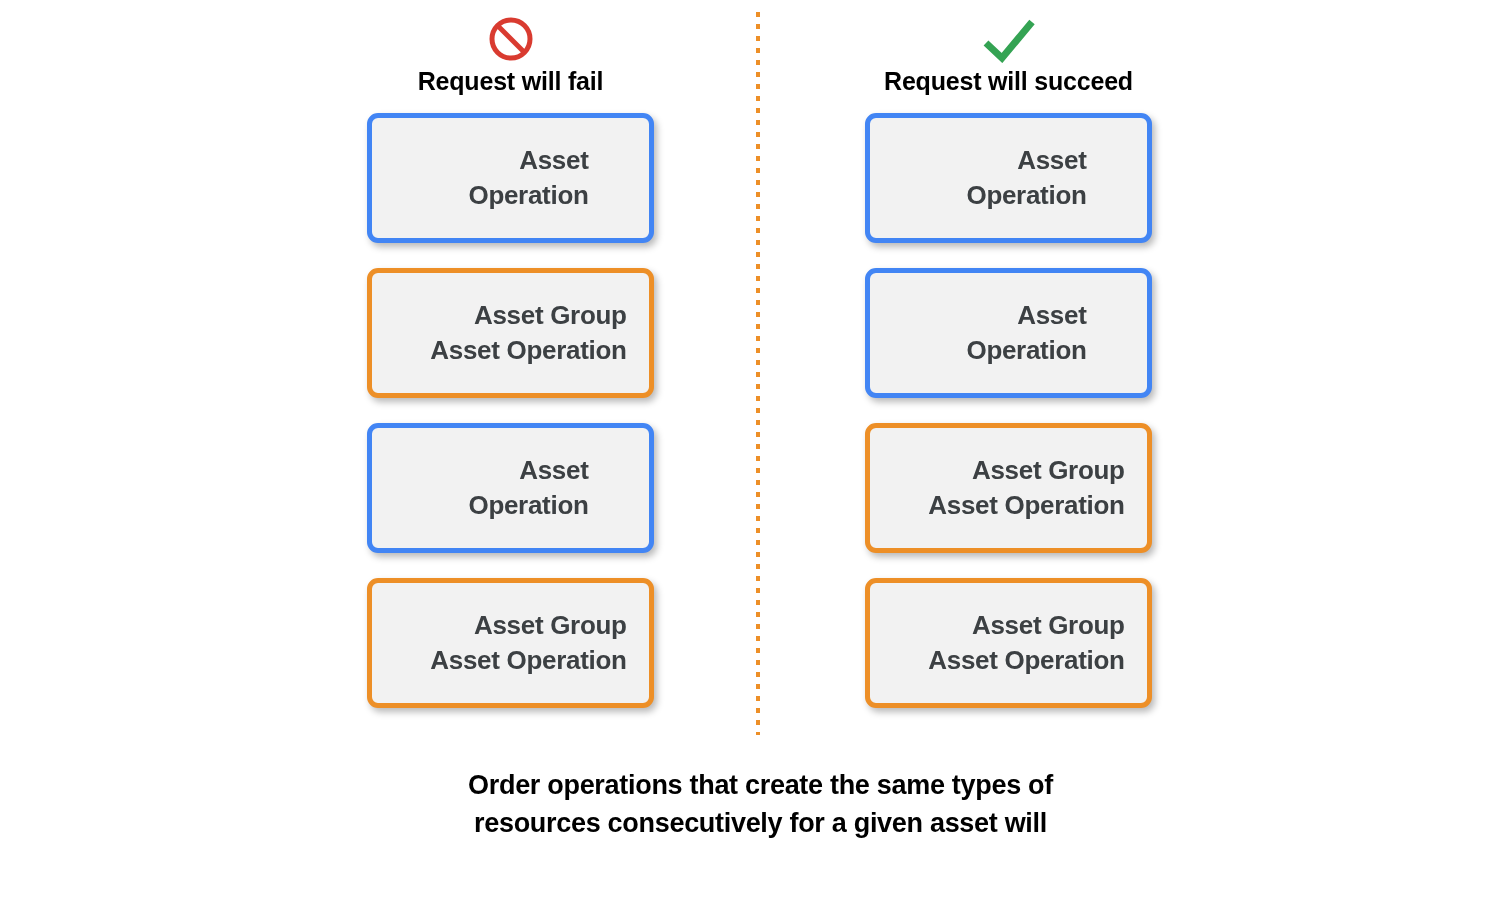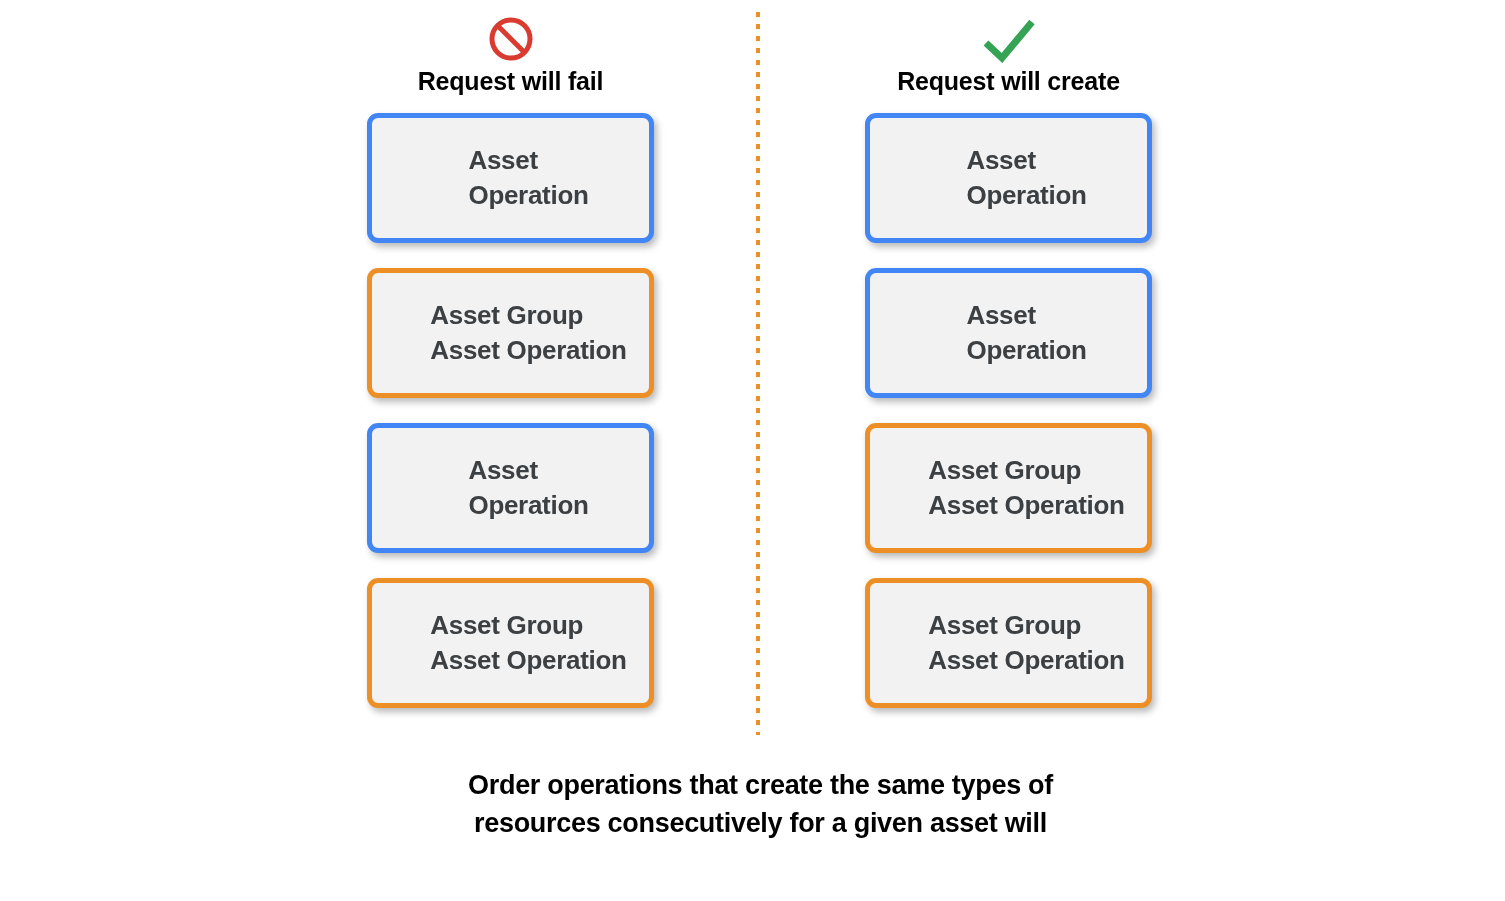--- a/index.html
+++ b/index.html
@@ -84,21 +84,21 @@
     width: 287px;
     height: 130px;
     margin-bottom: 25px;
     background: #f2f2f2;
     border-radius: 11px;
     border: 5px solid #4285f4;
     box-shadow: 3px 4px 7px rgba(0,0,0,0.28);
     display: flex;
     align-items: center;
     justify-content: center;
-    text-align: left;
+    text-align: right;
     padding-left: 36px;
   }
   .node-box.blue   { border-color: #4285f4; }
   .node-box.orange { border-color: #ed8f27; }
 
   .node-text {
     font-size: 26px;
     font-weight: bold;
     color: #3c4043;
     line-height: 1.36;
@@ -161,21 +161,21 @@
   </div>
 
   <div class="column right">
 
     <div class="col-head">
       <div class="col-icon">
         <svg width="58" height="48" viewBox="0 0 58 48" aria-hidden="true">
           <polyline points="6,28 22,43 52,7" fill="none" stroke="#34a353" stroke-width="7" stroke-linecap="butt" stroke-linejoin="miter"></polyline>
         </svg>
       </div>
-      <div class="col-label">Request will create</div>
+      <div class="col-label">Request will succeed</div>
     </div>
 
     <div class="boxes">
       <div class="node-box blue">
         <span class="node-text">Asset
 Operation</span>
       </div>
       <div class="node-box blue">
         <span class="node-text">Asset
 Operation</span>

